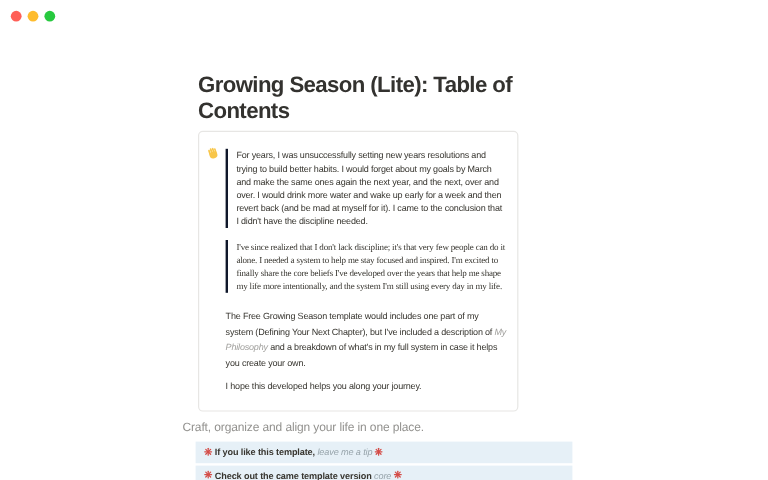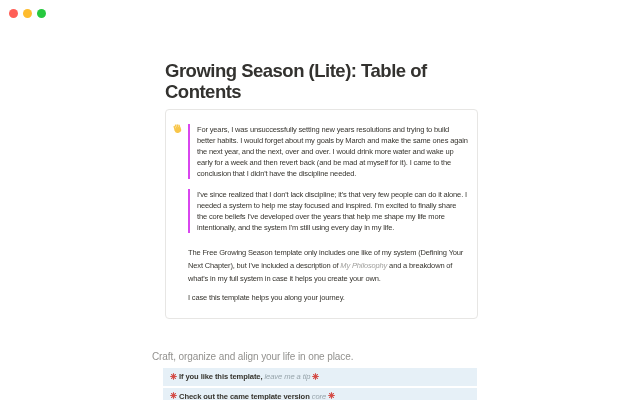--- a/index.html
+++ b/index.html
@@ -8,34 +8,34 @@
   .window { position:relative; width:640px; height:400px; background:#ffffff; }
 
   
   .traffic { position:absolute; top:9px; left:9px; display:flex; gap:5px; }
   .dot { width:9px; height:9px; border-radius:50%; }
   .dot.red { background:#ff5f57; }
   .dot.yellow { background:#febc2e; }
   .dot.green { background:#27c93f; }
 
   
-  .content { position:absolute; left:165px; top:60px; width:313px; }
+  .content { position:absolute; left:165px; top:60px; width:267px; }
 
   .page-title { font-size:18.5px; line-height:21px; font-weight:700; color:#33322f;
                 letter-spacing:-0.5px; margin-bottom:7px; }
 
   .callout { display:flex; background:#ffffff; border:1px solid #e7e6e4;
              border-radius:4px; padding:8px 9px 8px 6px; }
   .callout-icon { width:12px; flex:0 0 12px; margin-right:4px; padding-top:2px; }
   .callout-body { flex:1; color:#37352f; font-size:7.5px; line-height:13px;
                   letter-spacing:-0.15px; }
   .callout-body p.para { margin-bottom:6px; }
-  .quote { border-left:2px solid #d946ef; padding-left:7px; line-height:11px;
+  .quote { border-left:2px solid #0f172a; padding-left:7px; line-height:11px;
            margin:6px 0 10px 0; }
-  .quote + .quote { margin-top:0; }
+  .quote + .quote { margin-top:0;font-family:Liberation Serif, serif; }
   .after-quotes { margin-top:13px; }
   .link { color:#9f9e9b; cursor:pointer;font-style:italic; }
   .signature { margin-bottom:0; }
 
   .caption { position:absolute; left:152px; top:352px; width:330px;
              font-size:10px; line-height:10px; color:#92918e; letter-spacing:-0.1px; }
 
   .highlight-rows { position:absolute; left:163px; top:368px; width:314px; }
   .hl-row { background:#e6f0f7; padding:4px 6px 4px 5px; margin-bottom:2px;
             font-size:7.6px; line-height:9px; color:#37352f; letter-spacing:-0.1px;
@@ -67,22 +67,22 @@
             <rect x="8.5" y="2.4" width="3.2" height="12" rx="1.6"></rect>
             <rect x="12.2" y="2.9" width="3.2" height="12" rx="1.6"></rect>
             <rect x="15.8" y="4.8" width="3" height="10" rx="1.5"></rect>
             <ellipse cx="11.8" cy="15.6" rx="7.2" ry="6.2"></ellipse>
           </g>
         </svg>
       </span>
       <div class="callout-body">
         <div class="quote">For years, I was unsuccessfully setting new years resolutions and trying to build better habits. I would forget about my goals by March and make the same ones again the next year, and the next, over and over. I would drink more water and wake up early for a week and then revert back (and be mad at myself for it). I came to the conclusion that I didn't have the discipline needed.</div>
         <div class="quote">I've since realized that I don't lack discipline; it's that very few people can do it alone. I needed a system to help me stay focused and inspired. I'm excited to finally share the core beliefs I've developed over the years that help me shape my life more intentionally, and the system I'm still using every day in my life.</div>
-        <p class="para after-quotes"><span>The Free Growing Season template only includes one like of my system (Defining Your Next Chapter), but I've included a description of </span><span class="link">My Philosophy</span><span> and a breakdown of what's in my full system in case it helps you create your own.</span></p>
-        <p class="para">I case this template helps you along your journey.</p>
+        <p class="para after-quotes"><span>The Free Growing Season template would includes one part of my system (Defining Your Next Chapter), but I've included a description of </span><span class="link">My Philosophy</span><span> and a breakdown of what's in my full system in case it helps you create your own.</span></p>
+        <p class="para">I hope this developed helps you along your journey.</p>
       </div>
     </div>
 
   </div>
 
   <div class="caption">Craft, organize and align your life in one place.</div>
 
   <div class="highlight-rows">
 
     <div class="hl-row"><span class="asterisk-icon"><svg width="7" height="7" viewBox="0 0 20 20">

